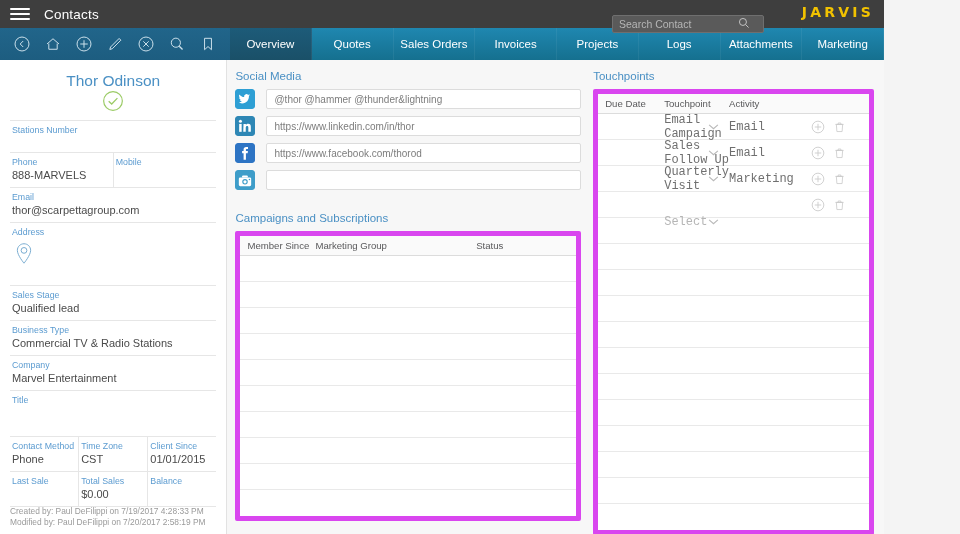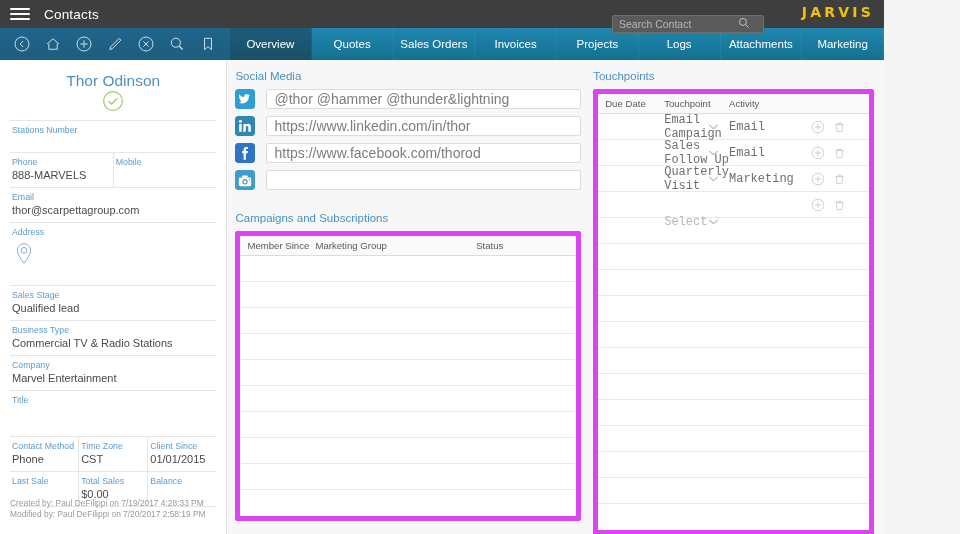--- a/index.html
+++ b/index.html
@@ -81,37 +81,37 @@
   .field { flex: 1; padding: 3px 2px 4px 2px; min-height: 31px; }
   .field + .field { border-left: 1px solid #e6e6e6; }
   .field-label { color: #5b9bd0; font-size: 8.8px; line-height: 12px; }
   .field-value { color: #4a4a4a; font-size: 11px; line-height: 15px; }
   .addr-block { min-height: 62px; }
   .pin { margin-top: 4px; margin-left: 2px; }
   .spacer-row { height: 14px; border-top: 1px solid #e6e6e6; }
   .gap { height: 14px; }
 
   .sidebar-footer {
-    position: absolute; left: 10px; bottom: 14px;
+    position: absolute; left: 10px; bottom: 6px;
     color: #9a9a9a; font-size: 8.4px; line-height: 11px;
   }
 
   
   .col-mid { width: 368px; padding: 10px 10px 0 8px; }
   .col-right { flex: 1; padding: 10px 10px 0 2px; }
 
   .section-title { color: #4a90c4; font-size: 11.5px; margin-bottom: 7px; }
 
   
   .social-row { display: flex; align-items: center; margin-bottom: 7px; }
   .social-ico { width: 20px; height: 20px; border-radius: 3px; flex: none; }
   .social-input {
     flex: 1; height: 20px; margin-left: 11px;
     border: 1px solid #dcdcdc; background: #fff; border-radius: 2px;
-    font-size: 14px; color: #7d7d7d; padding: 0 7px;
+    font-size: 10px; color: #7d7d7d; padding: 0 7px;
     font-family: inherit; outline: none;
   }
 
   
   .tbl {
     background: #fff; border: 5px solid #d946ef; border-radius: 2px;
     width: 100%; overflow: hidden;
   }
   .thead {
     display: flex; height: 20px; align-items: center;

